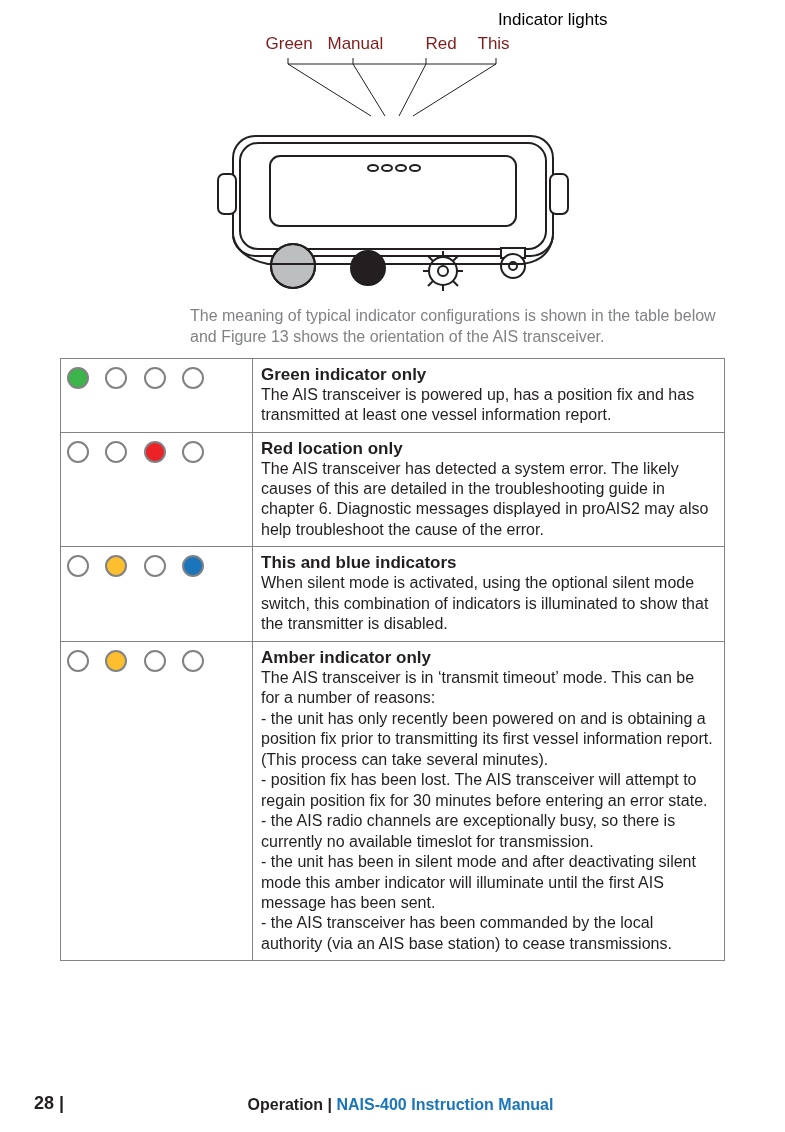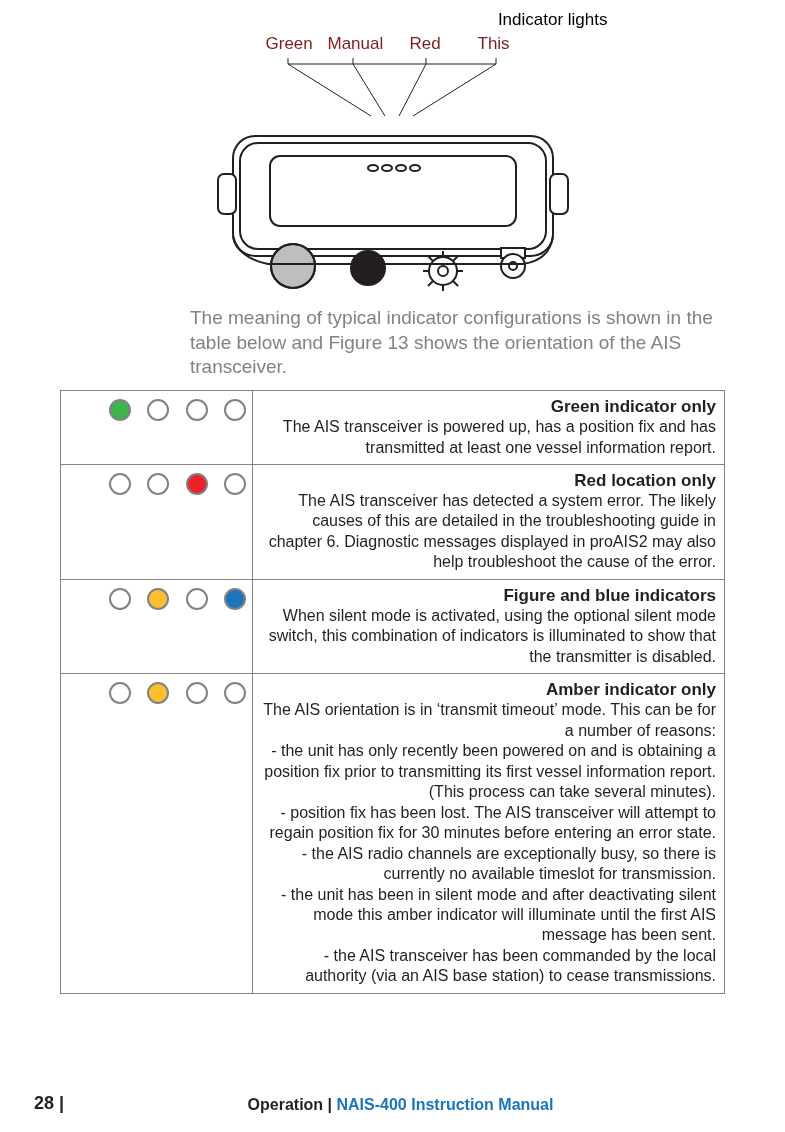--- a/index.html
+++ b/index.html
@@ -27,21 +27,21 @@
   }
   .ind-labels {
     position: relative;
     height: 26px;
     font-size: 17px;
     color: #7f1d1d;
   }
   .ind-labels span { position: absolute; top: 2px; }
   .lbl-green { left: 88px; }
   .lbl-amber { left: 150px; }
-  .lbl-red   { left: 232px; }
+  .lbl-red   { left: 248px; }
   .lbl-blue  { left: 300px; }
 
   
   .callout-svg {
     display: block;
     margin: 0 auto;
   }
 
   .device-svg {
     display: block;
@@ -51,31 +51,30 @@
   .fig-caption {
     text-align: center;
     font-style: italic;
     font-size: 18px;
     color: #231f20;
     margin: 8px 0 8px 0;
   }
 
   .intro {
     margin-left: 130px;
-    font-size: 19px;
+    font-size: 16px;
     line-height: 1.3;
     color: #808285;
     margin-bottom: 10px;
   }
 
   table.indicator-table {
     width: 100%;
     border-collapse: collapse;
     table-layout: fixed;
-    text-align: right;
   }
   table.indicator-table td {
     border: 1px solid #808285;
     vertical-align: top;
     padding: 6px 8px;
   }
   table.indicator-table col.icons { width: 192px; }
   table.indicator-table col.desc  { width: auto; }
 
   .led-cell {
@@ -256,36 +255,36 @@
     </tr>
 
     <tr>
       <td class="led-cell">
         <span class="led"></span>
         <span class="led on-amber"></span>
         <span class="led"></span>
         <span class="led on-blue"></span>
       </td>
       <td>
-        <div class="row-title">Figure and blue indicators</div>
+        <div class="row-title">This and blue indicators</div>
         <div class="row-body">When silent mode is activated, using the optional silent mode switch, this combination of indicators is illuminated to show that the transmitter is disabled.</div>
       </td>
     </tr>
 
     <tr>
       <td class="led-cell">
         <span class="led"></span>
         <span class="led on-amber"></span>
         <span class="led"></span>
         <span class="led"></span>
       </td>
       <td>
         <div class="row-title">Amber indicator only</div>
         <div class="row-body">
-          <span>The AIS orientation is in ‘transmit timeout’ mode. This can be for a number of reasons:</span>
+          <span>The AIS transceiver is in ‘transmit timeout’ mode. This can be for a number of reasons:</span>
           <span class="reason">- the unit has only recently been powered on and is obtaining a position fix prior to transmitting its first vessel information report. (This process can take several minutes).</span>
           <span class="reason">- position fix has been lost. The AIS transceiver will attempt to regain position fix for 30 minutes before entering an error state.</span>
           <span class="reason">- the AIS radio channels are exceptionally busy, so there is currently no available timeslot for transmission.</span>
           <span class="reason">- the unit has been in silent mode and after deactivating silent mode this amber indicator will illuminate until the first AIS message has been sent.</span>
           <span class="reason">- the AIS transceiver has been commanded by the local authority (via an AIS base station) to cease transmissions.</span>
         </div>
       </td>
     </tr>
 
   </tbody>

